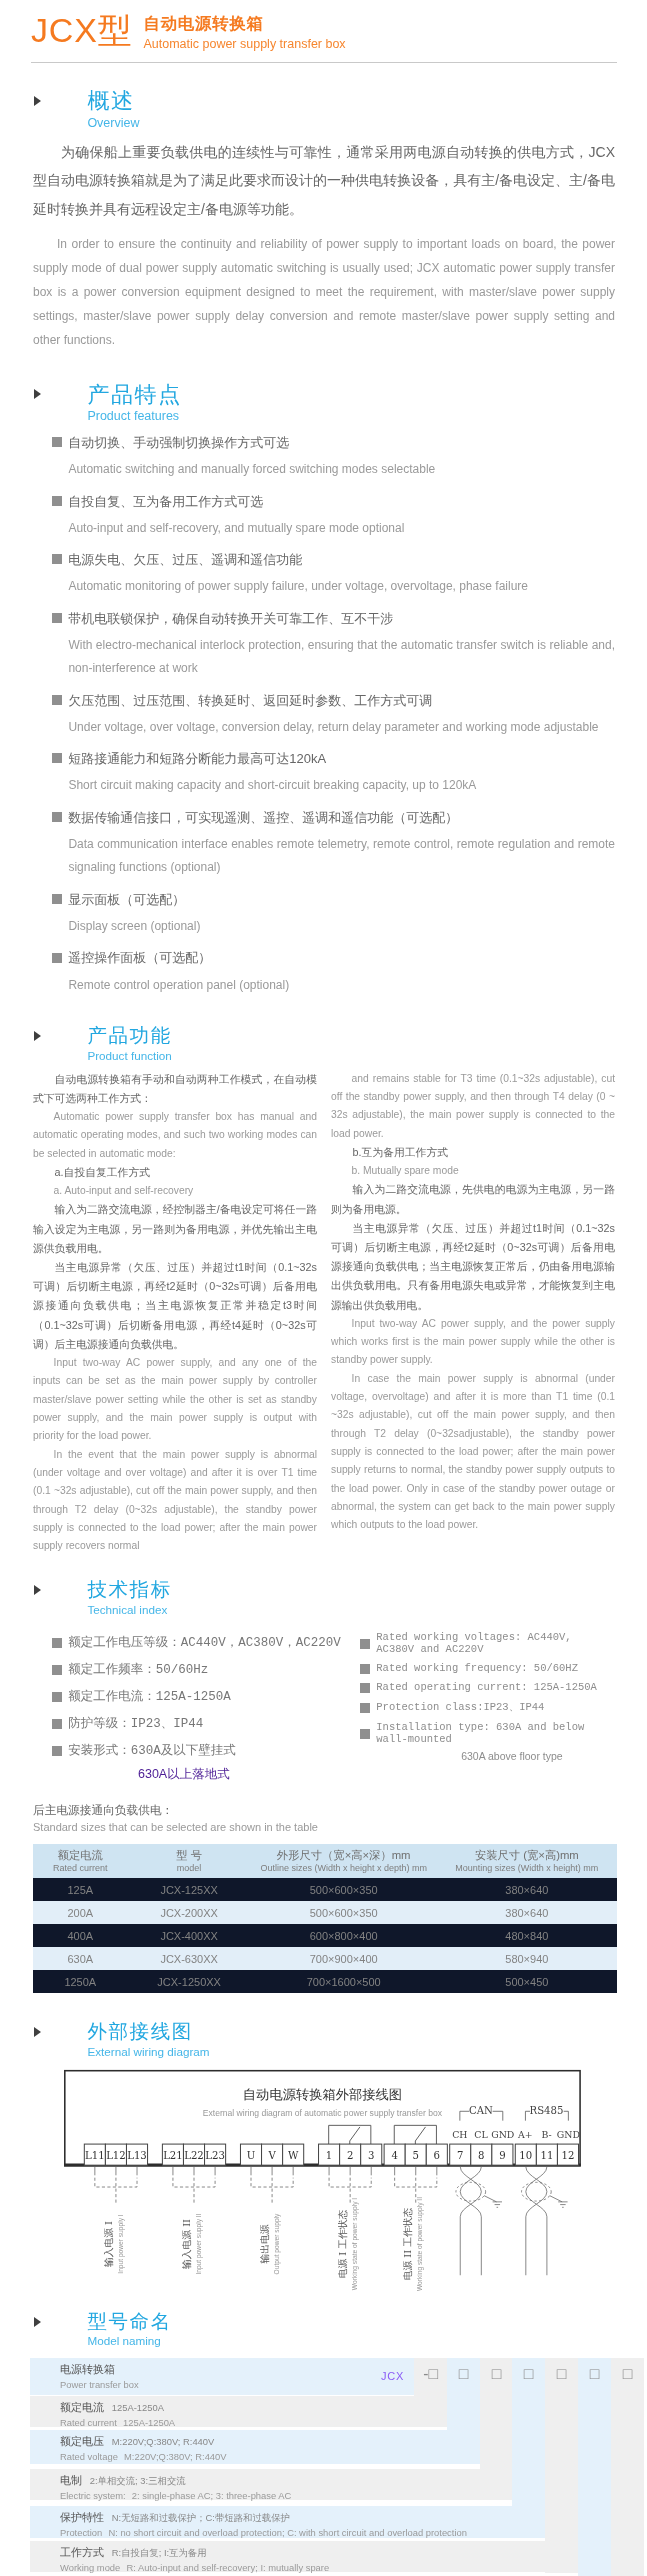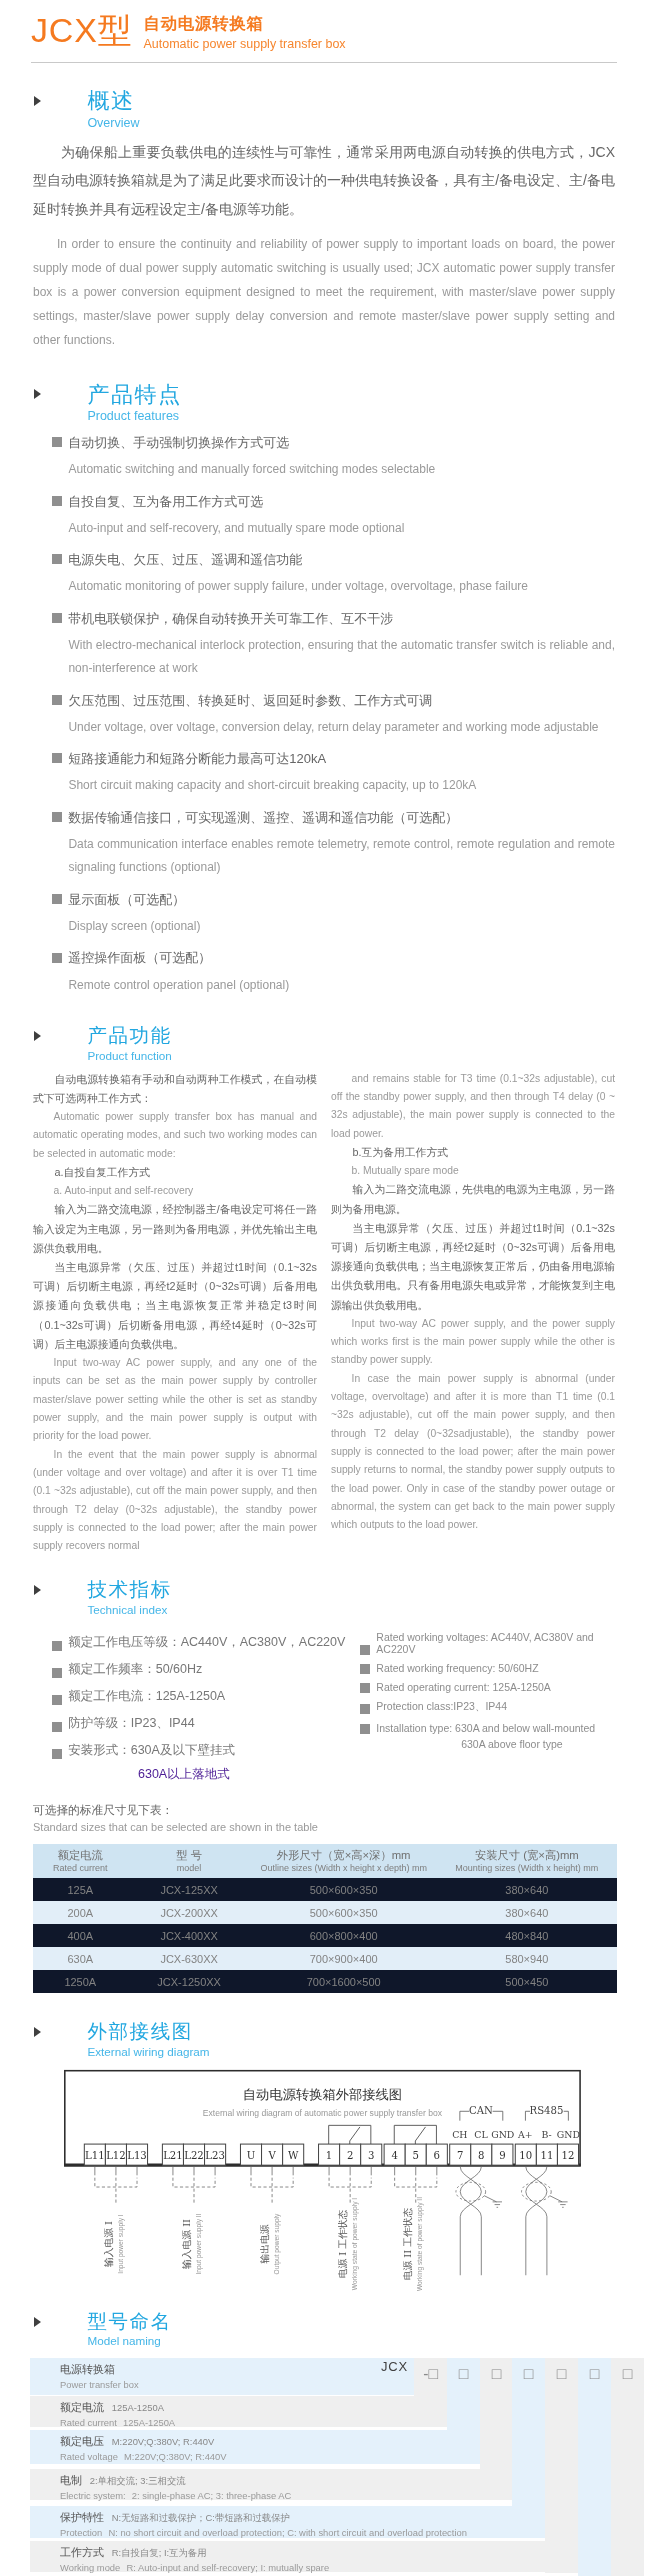--- a/index.html
+++ b/index.html
@@ -37,21 +37,21 @@
   .cols{display:flex;margin:4.7px 33px 0 33px;}
   .col{width:287px;}
   .col + .col{margin-left:14px;}
   .f-cn{font-size:10.8px;line-height:1.78;color:#666;text-indent:2em;text-align:justify;}
   .f-en{font-size:10.3px;line-height:1.78;color:#9a9a9a;text-indent:2em;text-align:justify;}
 
   
   .tech{display:flex;margin:6.2px 33px 0 52px;}
   .tech-l{width:304px;}
   .tech-r{width:258px;margin-left:7.8px;}
-  .t-item{display:flex;align-items:flex-end;margin-top:10px;}
+  .t-item{display:flex;align-items:center;margin-top:10px;font-family:Liberation Mono, monospace;}
   .t-item .sq{margin-top:2.3px;}
   .tech-l .t-text{font-size:12.5px;color:#777;}
   .tech-r .t-item{margin-top:7px;}
   .tech-r .t-text{font-size:10.5px;color:#8d8d8d;}
   .t-extra{font-size:12.5px;color:#4c1d95;margin:7.8px 0 0 86px;}
   .t-extra-en{font-size:10.5px;color:#8d8d8d;margin:4.7px 0 0 101px;}
 
   
   .note-cn{font-size:11.7px;color:#666;margin:20px 33px 0 33px;}
   .note-en{font-size:11px;color:#9a9a9a;margin:2.3px 33px 0 33px;}
@@ -73,21 +73,21 @@
   
   .nm{position:relative;margin:11px 0 0 30px;width:617px;height:295px;}
   .band,.stripe{position:absolute;}
   .c-blue{background:#e4f1fb;}
   .c-gray{background:#efefef;}
   .band{left:0;}
   .nr-cn{font-size:11px;color:#555;padding:3.9px 0 0 30px;white-space:nowrap;}
   .nr-cn .nr-val{font-size:9.4px;color:#888;margin-left:7.8px;}
   .nr-en{font-size:9.4px;color:#9a9a9a;padding:1.6px 0 0 30px;white-space:nowrap;}
   .nr-en .nr-val{margin-left:6.2px;}
-  .jcx{position:absolute;left:351px;top:1px;font-size:13px;color:#404040;letter-spacing:0.8px;}
+  .jcx{position:absolute;left:351px;top:12px;font-size:11px;color:#8b5cf6;letter-spacing:0.8px;}
   .nbox{position:absolute;top:7px;font-size:15.6px;color:#8a8a8a;width:33px;text-align:center;}
 </style>
 </head>
 <body>
 
 <div class="page">
 
   <div class="hd">
     <div class="hd-model">JCX型</div>
     <div class="hd-titles">
@@ -242,21 +242,21 @@
           <span class="t-text">Protection class:IP23、IP44</span>
         </div>
       <div class="t-item">
           <span class="sq"></span>
           <span class="t-text">Installation type: 630A and below wall-mounted</span>
         </div>
       <div class="t-extra-en">630A above floor type</div>
     </div>
   </div>
 
-  <div class="note-cn">可选择的标准尺寸见下表：</div>
+  <div class="note-cn">后主电源接通向负载供电：</div>
   <div class="note-en">Standard sizes that can be selected are shown in the table</div>
   <table class="sizes">
     <thead>
       <tr>
         <th class="cw1">
             <div class="th-cn">额定电流</div>
             <div class="th-en">Rated current</div>
           </th>
         <th class="cw2">
             <div class="th-cn">型 号</div>

